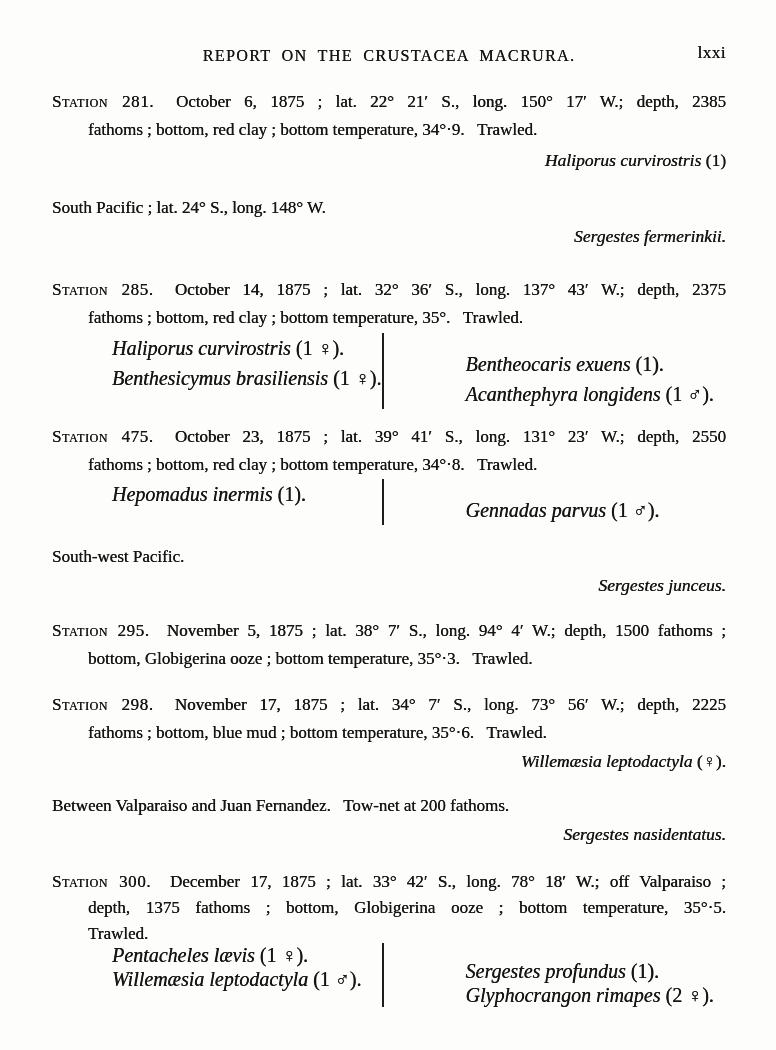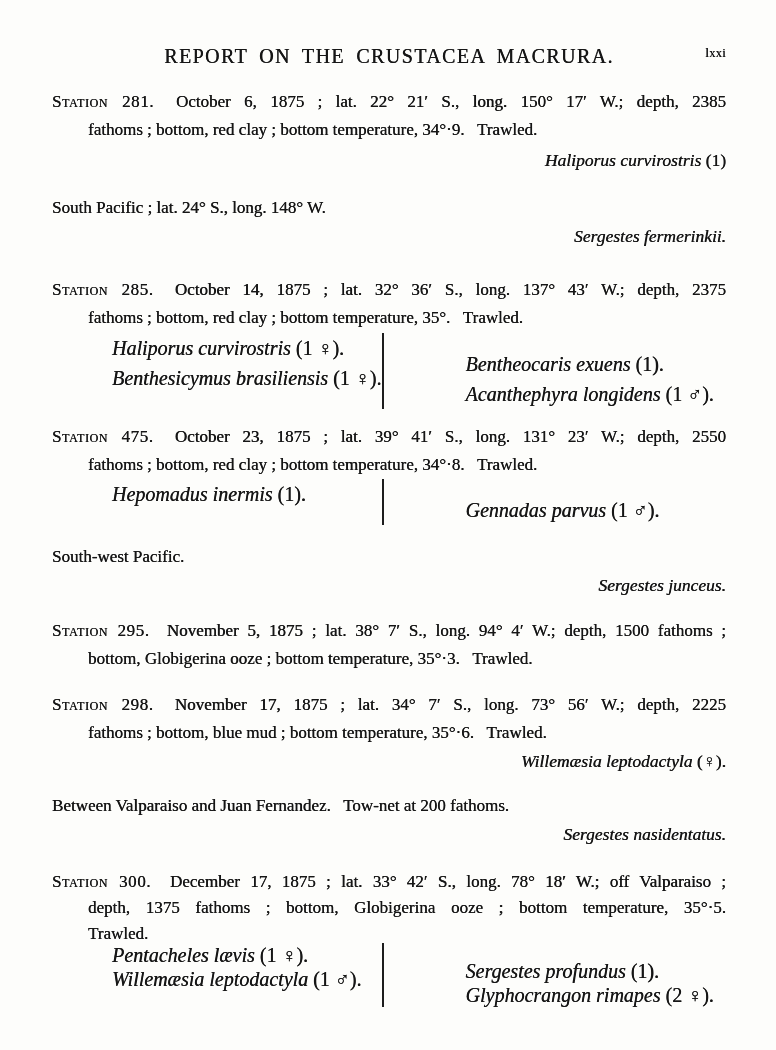--- a/index.html
+++ b/index.html
@@ -7,22 +7,22 @@
     position:relative;
     width:776px;height:1050px;box-sizing:border-box;
     padding:46px 50px 0 52px;
     background:#fdfdfb;color:#161616;
     font-family:"Liberation Serif","DejaVu Serif",serif;
     font-size:17px;
     text-shadow:0.3px 0 0 currentColor;
   }
   
   .pageheader{position:relative;text-align:center;height:20px;line-height:20px;}
-  .ptitle{display:inline-block;font-size:20px;letter-spacing:1.4px;word-spacing:5px;}
-  .pnum{position:absolute;right:0;top:-3px;font-size:12px;letter-spacing:0.5px;}
+  .ptitle{display:inline-block;font-size:16px;letter-spacing:1.4px;word-spacing:5px;}
+  .pnum{position:absolute;right:0;top:-3px;font-size:17px;letter-spacing:0.5px;}
   
   .jline{
     text-align:justify;text-align-last:justify;
     line-height:28px;word-spacing:-1px;
   }
   .cont{margin-left:36px;line-height:28px;}
   .sc{font-variant:small-caps;letter-spacing:0.6px;}
   
   .spcenter{text-align:right;line-height:28px;font-size:17.5px;}
   .it{font-style:italic;}

